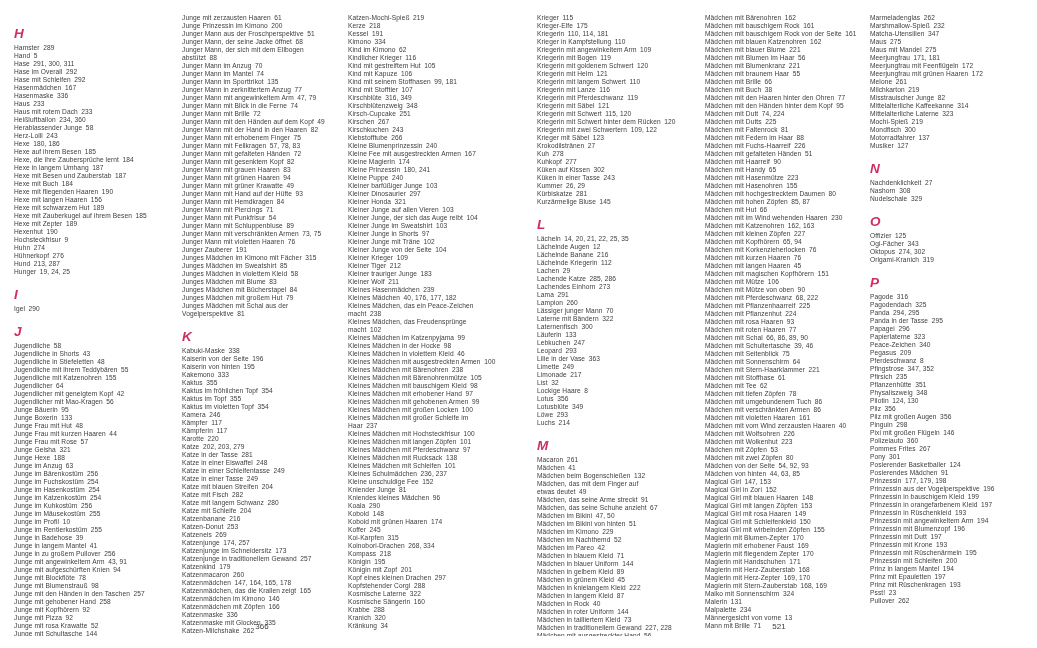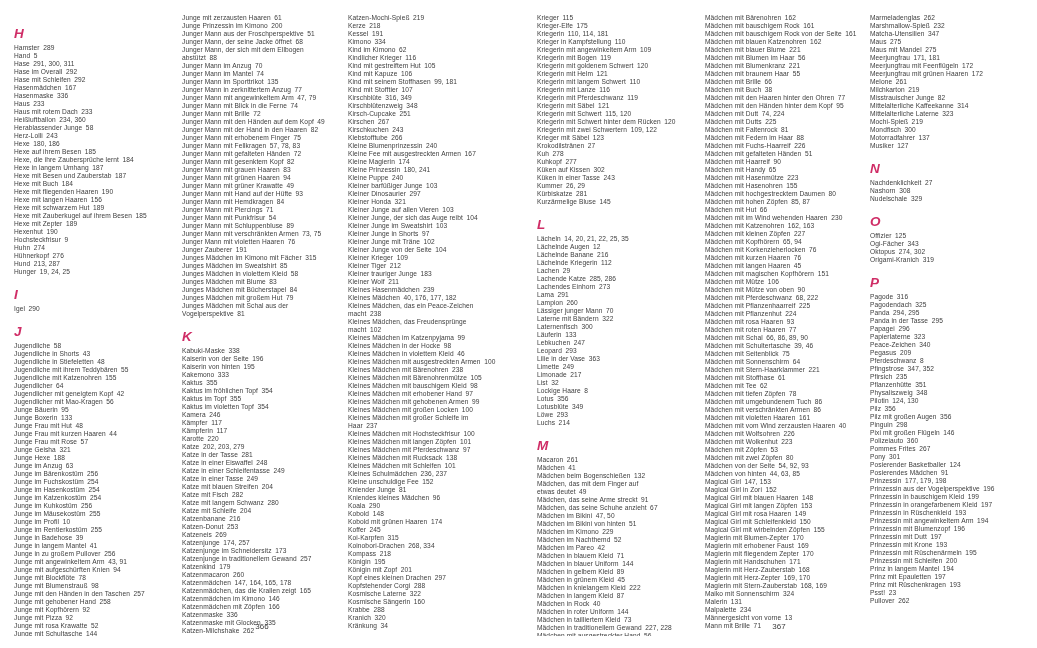--- a/index.html
+++ b/index.html
@@ -504,15 +504,15 @@
         <div class="entry"><span>Prinzessin mit Dutt</span><span class="pages">197</span></div>
         <div class="entry"><span>Prinzessin mit Krone</span><span class="pages">193</span></div>
         <div class="entry"><span>Prinzessin mit Rüschenärmeln</span><span class="pages">195</span></div>
         <div class="entry"><span>Prinzessin mit Schleifen</span><span class="pages">200</span></div>
         <div class="entry"><span>Prinz in langem Mantel</span><span class="pages">194</span></div>
         <div class="entry"><span>Prinz mit Epauletten</span><span class="pages">197</span></div>
         <div class="entry"><span>Prinz mit Rüschenkragen</span><span class="pages">193</span></div>
         <div class="entry"><span>Psst!</span><span class="pages">23</span></div>
         <div class="entry"><span>Pullover</span><span class="pages">262</span></div>
       </div>
-    <div class="page-number right">367</div>
+    <div class="page-number right">521</div>
   </div>
 </div>
 
 </body></html>

